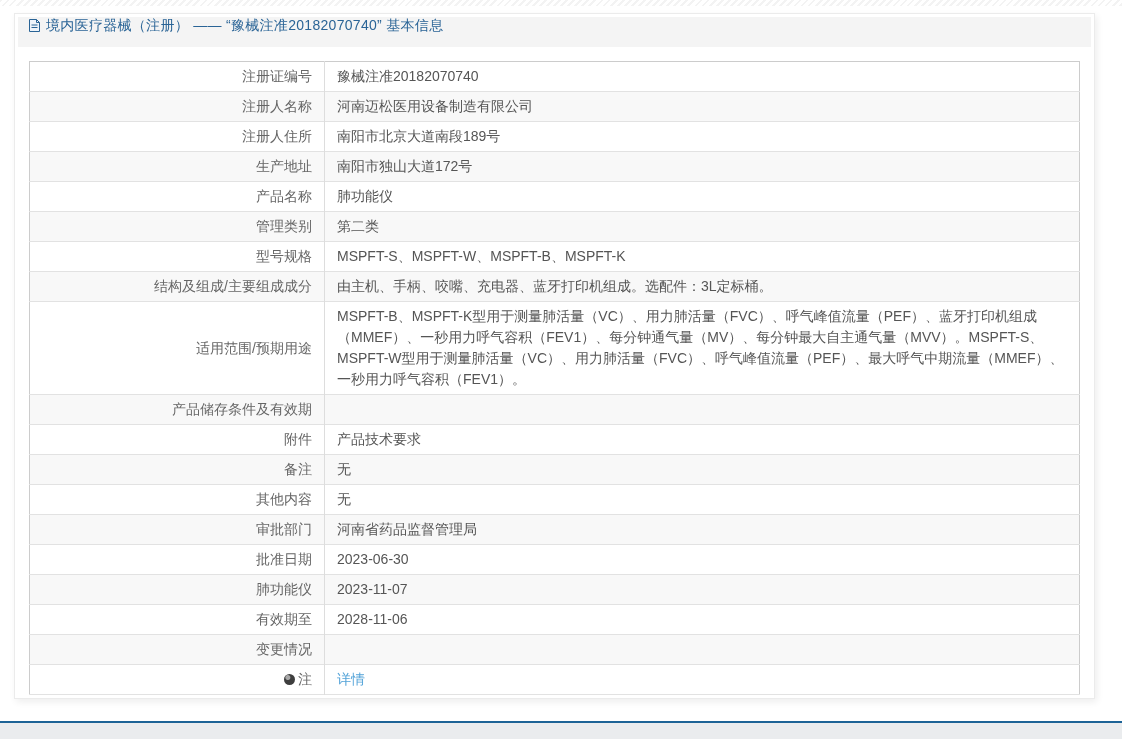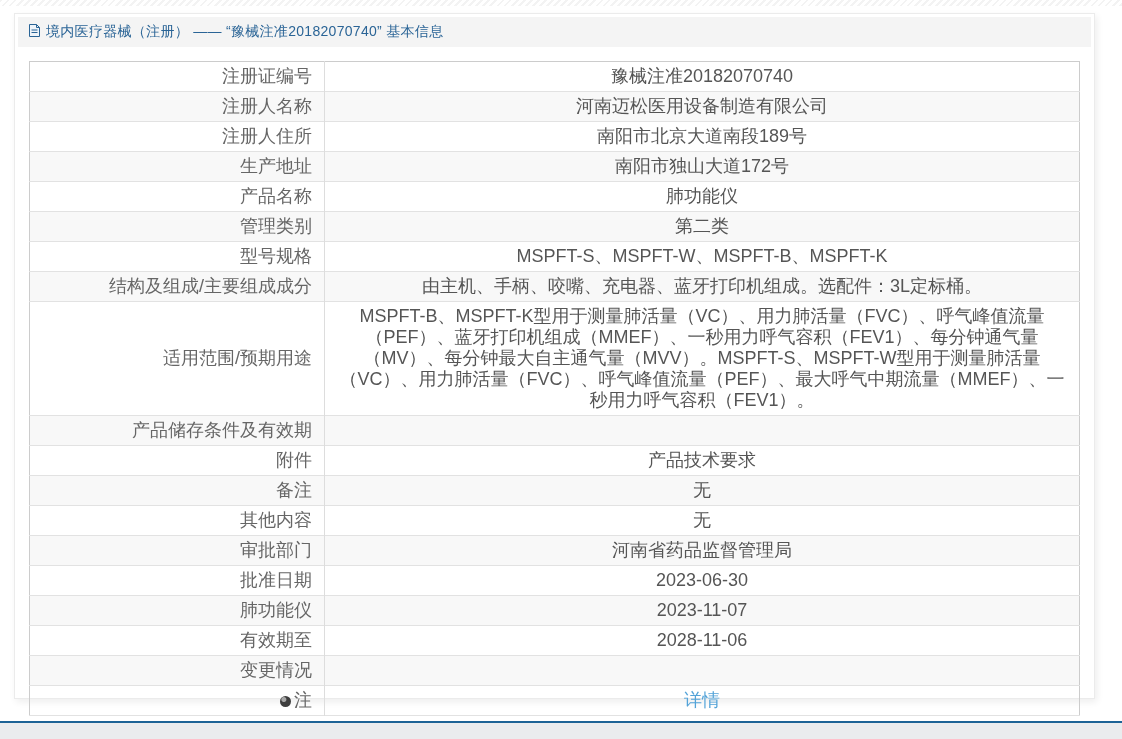--- a/index.html
+++ b/index.html
@@ -13,38 +13,38 @@
     background:repeating-linear-gradient(135deg,#f3f3f3 0 2px,#ffffff 2px 5px);
   }
   .content-box {
     position:absolute; left:14px; top:13px; width:1081px; height:686px;
     background:#fff; border:1px solid #ebebeb;
     box-shadow:2px 3px 7px rgba(0,0,0,0.07);
     box-sizing:border-box;
   }
   .title-bar {
     margin:3px; height:30px; background:#f4f4f4;
-    display:flex; align-items:center; padding-left:10px;
+    display:flex; padding-left:10px;
   }
   .doc-icon { flex:0 0 auto; display:inline-block; margin-right:5px; margin-top:1px; }
   .page-title { color:#2a6496; font-size:14px; letter-spacing:0.3px; }
   .info-table {
     position:absolute; left:14px; top:47px; width:1051px;
-    border-collapse:collapse; font-size:18px;
+    border-collapse:collapse; font-size:14px;
     border:1px solid #cccccc;
   }
   .info-table tr { height:30px; border-bottom:1px solid #e2e2e2; }
   .info-table tr:nth-child(even) { background:#f8f8f8; }
   .info-table th {
     width:270px; text-align:right; font-weight:normal; color:#666;
     padding:4px 12px; border-right:1px solid #dddddd; line-height:21px;
     white-space:nowrap;
   }
   .info-table td {
-    color:#555; padding:4px 12px; line-height:21px; text-align:center;
+    color:#555; padding:4px 12px; line-height:21px; text-align:left;
   }
   .detail-link { color:#53a3d8; text-decoration:none; }
   .note-icon {
     display:inline-block; width:11px; height:11px; border-radius:50%;
     background:radial-gradient(circle at 35% 32%, #a8a8a8 0 2px, #3e3e3e 3px);
     margin-right:3px; vertical-align:-1px;
   }
   .footer-line { position:absolute; left:0; top:721px; width:100%; height:2px; background:#1d6396; }
   .footer-band { position:absolute; left:0; top:723px; width:100%; height:16px; background:#eaecee; }
 </style>

